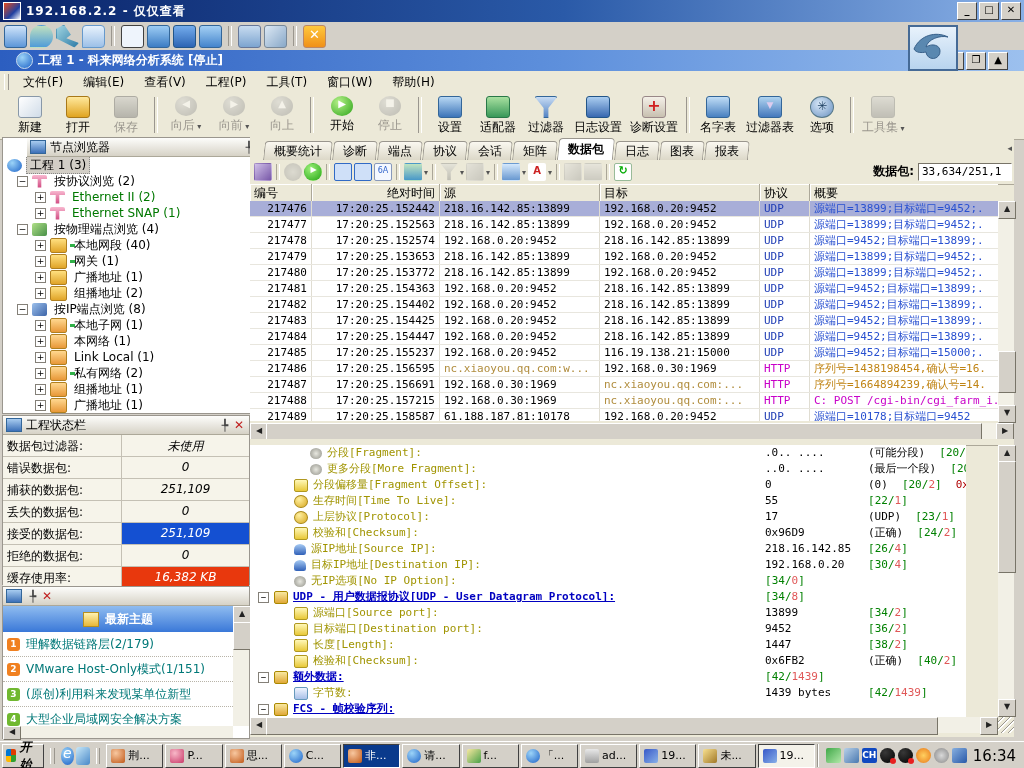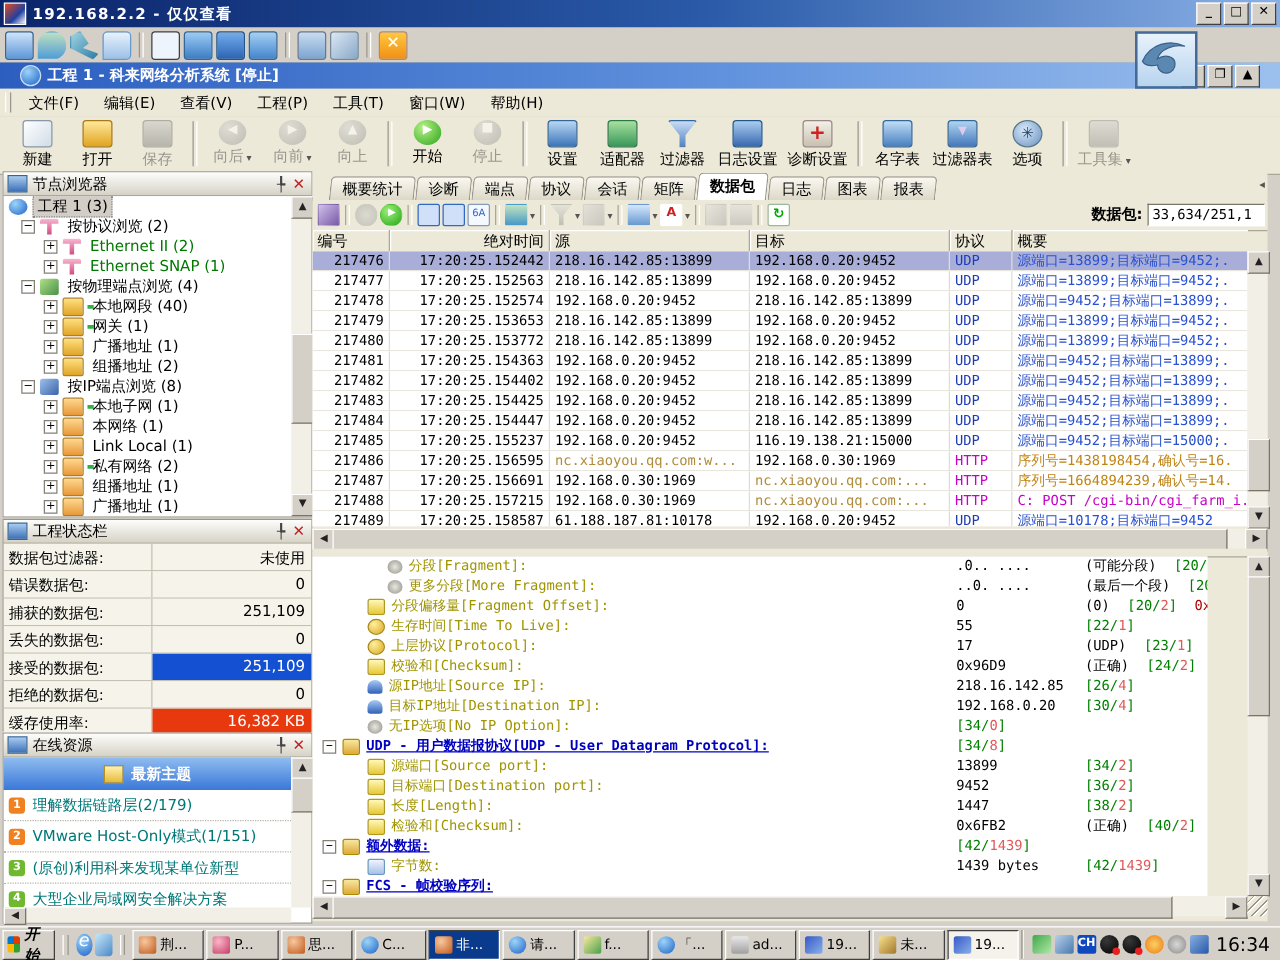--- a/index.html
+++ b/index.html
@@ -76,21 +76,21 @@
   .tb-options::after{content:"✳";position:absolute;inset:2px 0 0 0;text-align:center;color:#246;font-size:12px;}
   .tb-toolset{background:linear-gradient(180deg,#c8ccd4,#888ca0);border:1px solid #789;}
   
   .panel{background:#fff;border:1px solid #9a968e;}
   .phead{height:18px;background:linear-gradient(180deg,#fdfdfb,#d6d2c6);border-bottom:1px solid #aca899;
     display:flex;align-items:center;padding:0 3px;font-size:12px;color:#000;}
   .phead .pic{width:14px;height:12px;background:linear-gradient(180deg,#a8ccf0,#3c70b8);border:1px solid #369;margin-right:4px;}
   .phead .pt{flex:1;}
   .pin{width:14px;text-align:center;color:#444;font-size:11px;}
   .pclose{width:14px;text-align:center;color:#c02020;font-weight:bold;font-size:12px;}
-  #node-panel{top:137px;left:2px;width:246px;height:275px;}
+  #node-panel{top:137px;left:2px;width:246px;height:275px;padding-left:24px;}
   #node-tree{position:absolute;top:19px;left:0;right:16px;bottom:0;overflow:hidden;background:#fff;}
   .trow{height:16px;line-height:16px;white-space:nowrap;display:flex;align-items:center;}
   .trow.l0{padding-left:4px;}.trow.l1{padding-left:14px;}.trow.l2{padding-left:32px;}
   .texp{width:9px;height:9px;border:1px solid #848078;background:#fff;font-size:9px;line-height:8px;text-align:center;margin-right:4px;color:#000;flex:none;}
   .ticon{width:15px;height:13px;margin-right:4px;flex:none;border-radius:2px;}
   .nt-globe{border-radius:50%;background:radial-gradient(circle at 35% 30%,#9cd4f8,#1c62c8);}
   .nt-proto{background:linear-gradient(180deg,#f8b8d0,#d04880);clip-path:polygon(0 0,100% 0,100% 35%,62% 35%,62% 100%,38% 100%,38% 35%,0 35%);}
   .nt-phys{background:linear-gradient(135deg,#b0e088,#489048);}
   .nt-ip{background:linear-gradient(135deg,#9cc0ec,#3c64a8);}
   .nt-folder,.nt-folder2{background:linear-gradient(180deg,#ffe080,#e0a428);border:1px solid #b08020;}
@@ -101,21 +101,21 @@
   .tlabel.green{color:#007800;}
   
   .vscroll{position:absolute;right:0;width:16px;background:#f2f0e6;}
   #node-scroll{top:19px;bottom:0;}
   .sbtn{position:absolute;left:0;width:16px;height:16px;background:#d4d0c8;border:1px solid;border-color:#fff #787468 #787468 #fff;
     font-size:8px;text-align:center;line-height:14px;color:#222;}
   .sthumb{position:absolute;left:0;width:16px;background:#d4d0c8;border:1px solid;border-color:#fff #787468 #787468 #fff;}
   #status-panel{top:415px;left:2px;width:246px;height:168px;background:#ece9d8;}
   .srow{display:flex;height:21px;border-bottom:1px solid #c4c0b4;background:#f6f4ea;}
   .slabel{width:110px;padding:3px 4px 0;color:#000;border-right:1px solid #c4c0b4;}
-  .sval{flex:1;text-align:right;padding:3px 5px 0;color:#000;}
+  .sval{flex:1;text-align:center;padding:3px 5px 0;color:#000;font-style:italic;}
   .bar-blue{background:#1450d2;color:#fff;}
   .bar-red{background:#e8380d;color:#fff;}
   #online-panel{top:586px;left:2px;width:246px;height:151px;}
   #banner{position:absolute;top:19px;left:0;right:16px;height:26px;background:linear-gradient(180deg,#8fbcf0,#3a78d8);
     color:#fff;font-weight:bold;display:flex;align-items:center;justify-content:center;gap:6px;}
   .doc-ic{width:14px;height:13px;background:linear-gradient(180deg,#fff2b0,#e8b838);border:1px solid #b89020;}
   #online-list{position:absolute;top:45px;left:0;right:16px;bottom:12px;overflow:hidden;background:#fff;}
   .orow{height:24px;display:flex;align-items:center;border-bottom:1px dotted #b8b4a8;padding:0 4px;white-space:nowrap;}
   .badge{width:13px;height:13px;border-radius:3px;color:#fff;font-size:9px;font-weight:bold;text-align:center;line-height:13px;margin-right:6px;flex:none;}
   .bo{background:#f08020;}
@@ -567,21 +567,20 @@
       <div class="srow">
         <div class="slabel">缓存使用率:</div>
         <div class="sval bar-red">16,382 KB</div>
       </div>
 
   </div>
 
   <div id="online-panel" class="abs panel">
     <div class="phead">
       <span class="pic"></span>
-      <span class="pt">在线资源</span>
       <span class="pin">╄</span>
       <span class="pclose">✕</span>
     </div>
     <div id="banner">
       <span class="doc-ic"></span>
       <span>最新主题</span>
     </div>
     <div id="online-list">
 
         <div class="orow">

